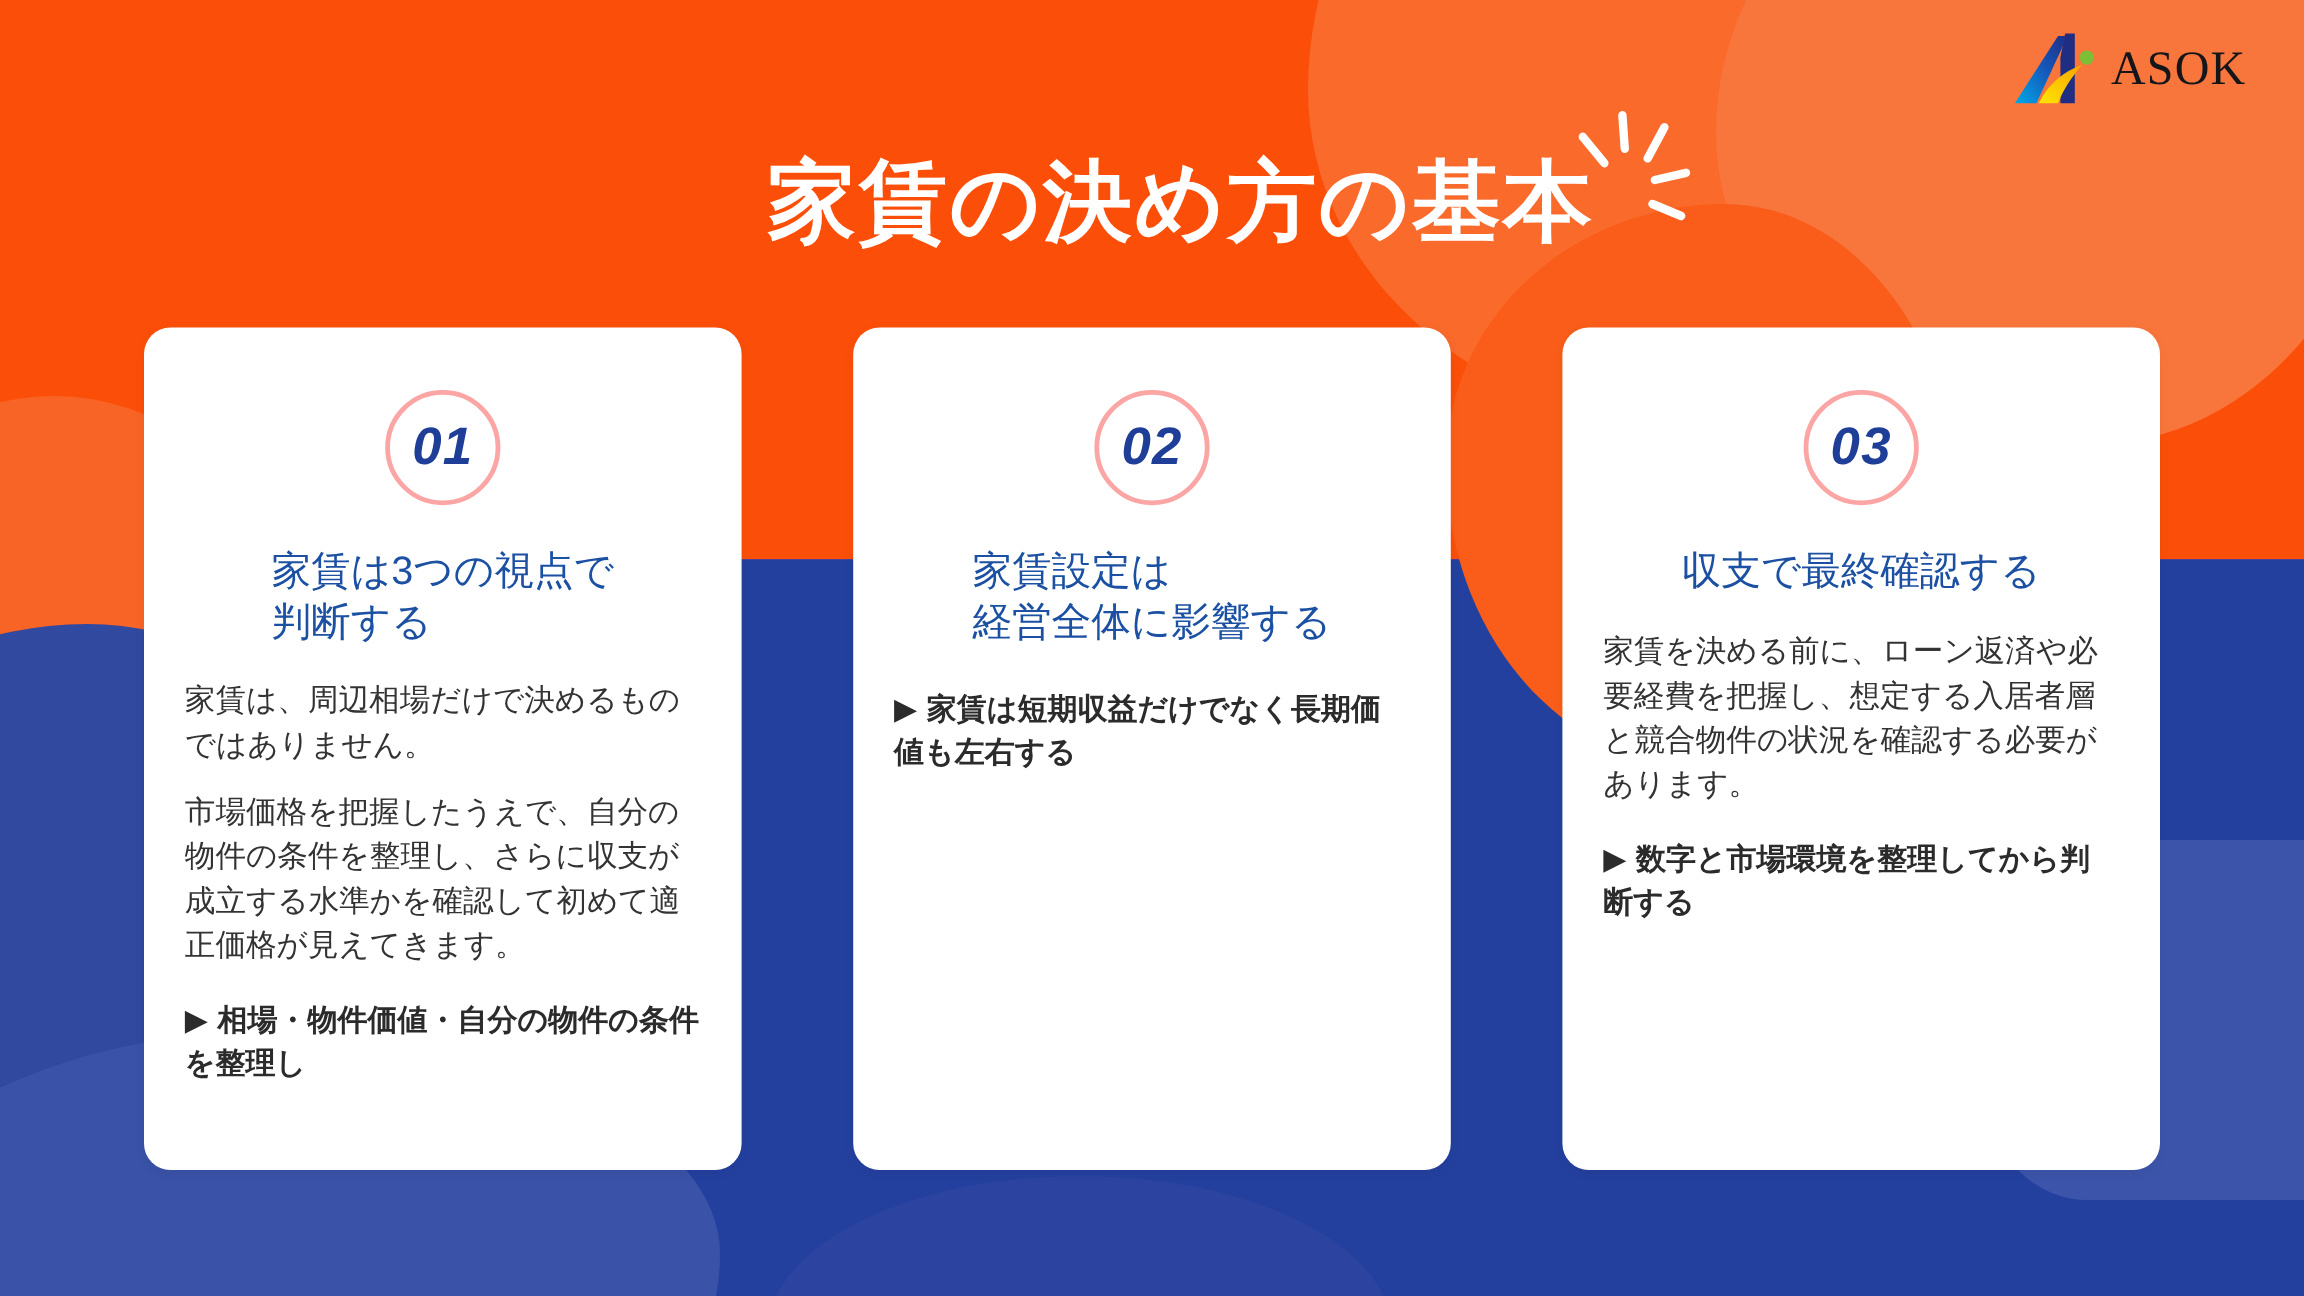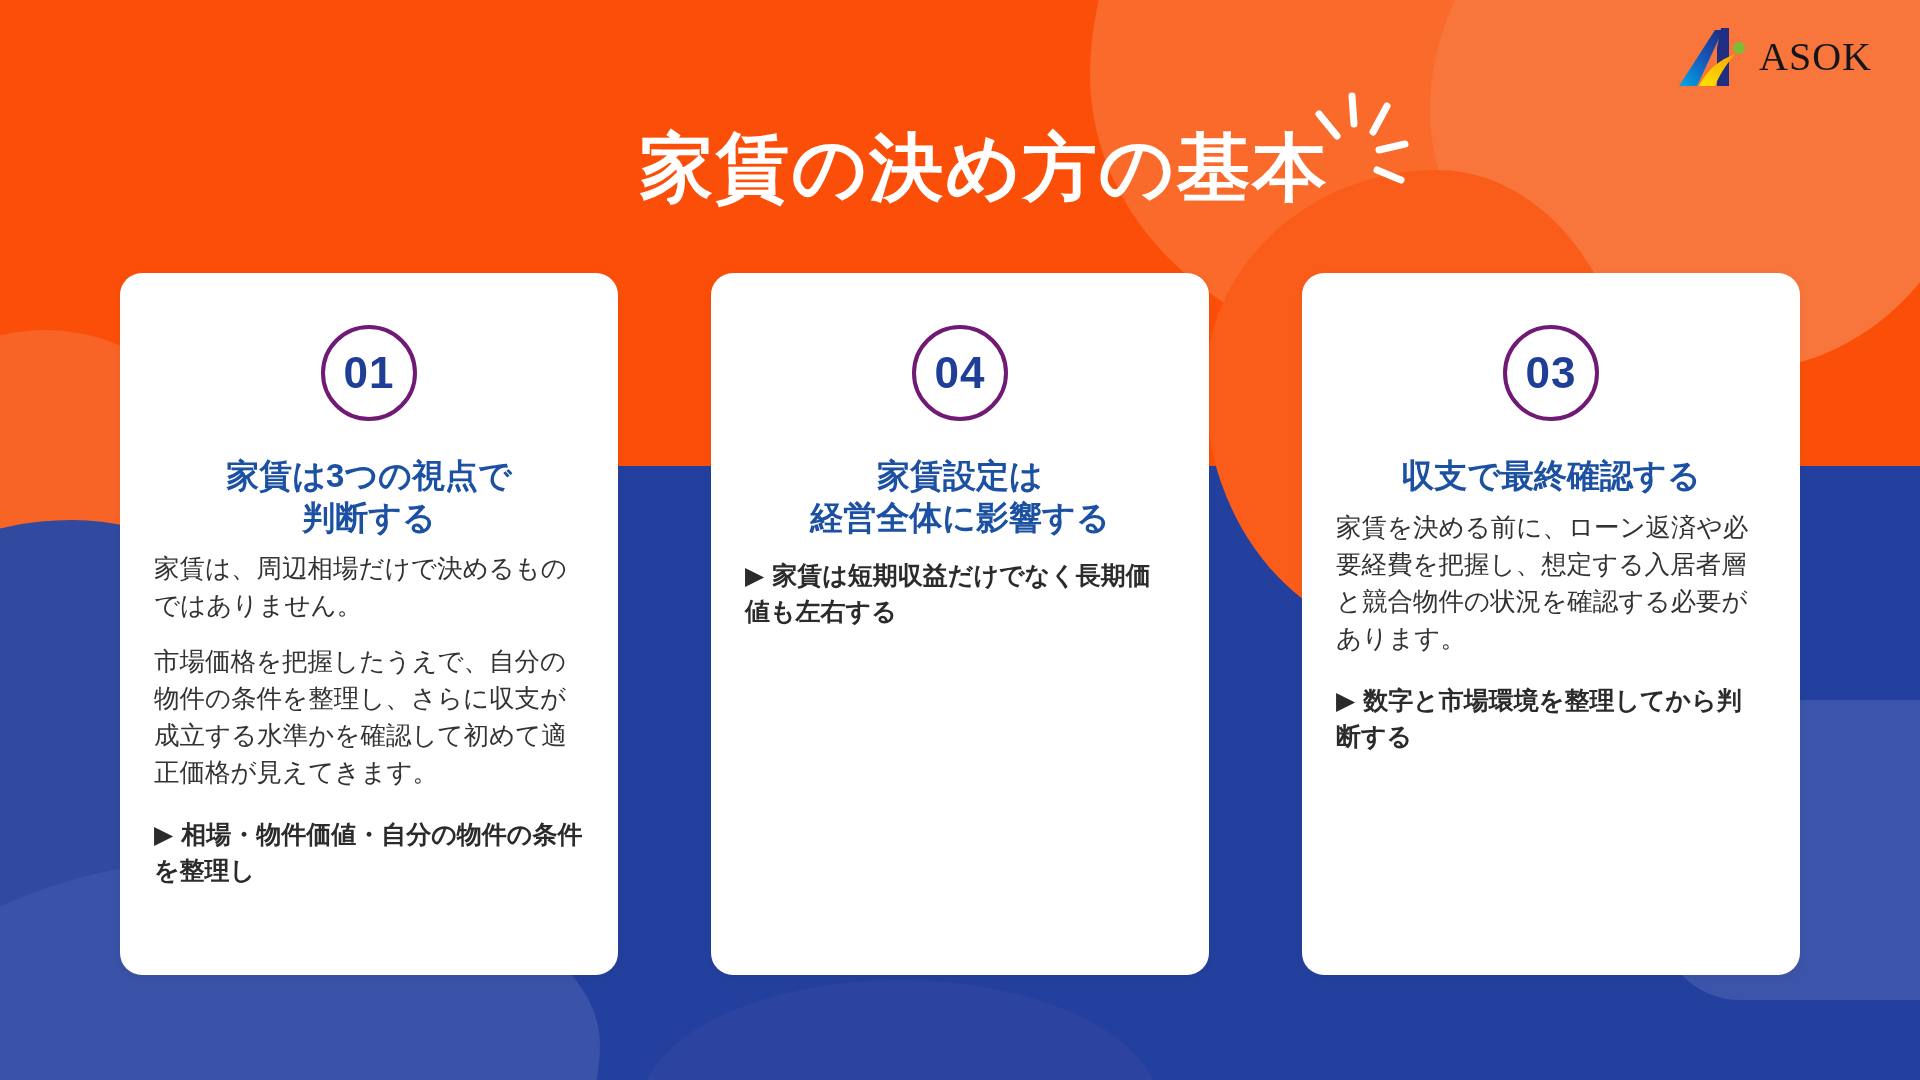--- a/index.html
+++ b/index.html
@@ -120,35 +120,36 @@
   .card {
     width:498px; height:702px;
     background:#FFFFFF;
     border-radius:22px;
     padding:38px 34px 30px 34px;
     display:flex; flex-direction:column; align-items:center;
     box-shadow:0 2px 10px rgba(0,0,0,0.05);
   }
   .num-circle {
     width:96px; height:96px;
-    border:4px solid #701a75;
+    border:4px solid #fca5a5;
     border-radius:50%;
     display:flex; align-items:center; justify-content:center;
     margin-top:14px; margin-bottom:34px;
     flex:none;
+    font-style:italic;
   }
   .num-circle span {
     font-weight:bold; font-size:44px;
     color:#1E3E97; letter-spacing:1px; line-height:1;
   }
   .card-title {
-    font-weight:bold;
+    font-weight:normal;
     font-size:33px; line-height:1.26;
-    color:#1B50A2; text-align:center;
-    margin-bottom:12px;
+    color:#1B50A2; text-align:left;
+    margin-bottom:28px;
     flex:none;
   }
   .card-body {
     width:100%;
     font-size:25.5px; line-height:1.46;
     color:#333333;
     text-align:left;
   }
   .card-body p { margin-bottom:18px; }
   .card-key {
@@ -226,21 +227,21 @@
         <p>家賃は、周辺相場だけで決めるものではありません。</p>
         <p>市場価格を把握したうえで、自分の物件の条件を整理し、さらに収支が成立する水準かを確認して初めて適正価格が見えてきます。</p>
       </div>
       <div class="card-key">
         <span class="tri">▶</span><span>相場・物件価値・自分の物件の条件を整理し</span>
       </div>
     </div>
 
     <div class="card">
       <div class="num-circle">
-        <span>04</span>
+        <span>02</span>
       </div>
       <div class="card-title">家賃設定は<br>経営全体に影響する</div>
       <div class="card-key">
         <span class="tri">▶</span><span>家賃は短期収益だけでなく長期価値も左右する</span>
       </div>
     </div>
 
     <div class="card">
       <div class="num-circle">
         <span>03</span>

